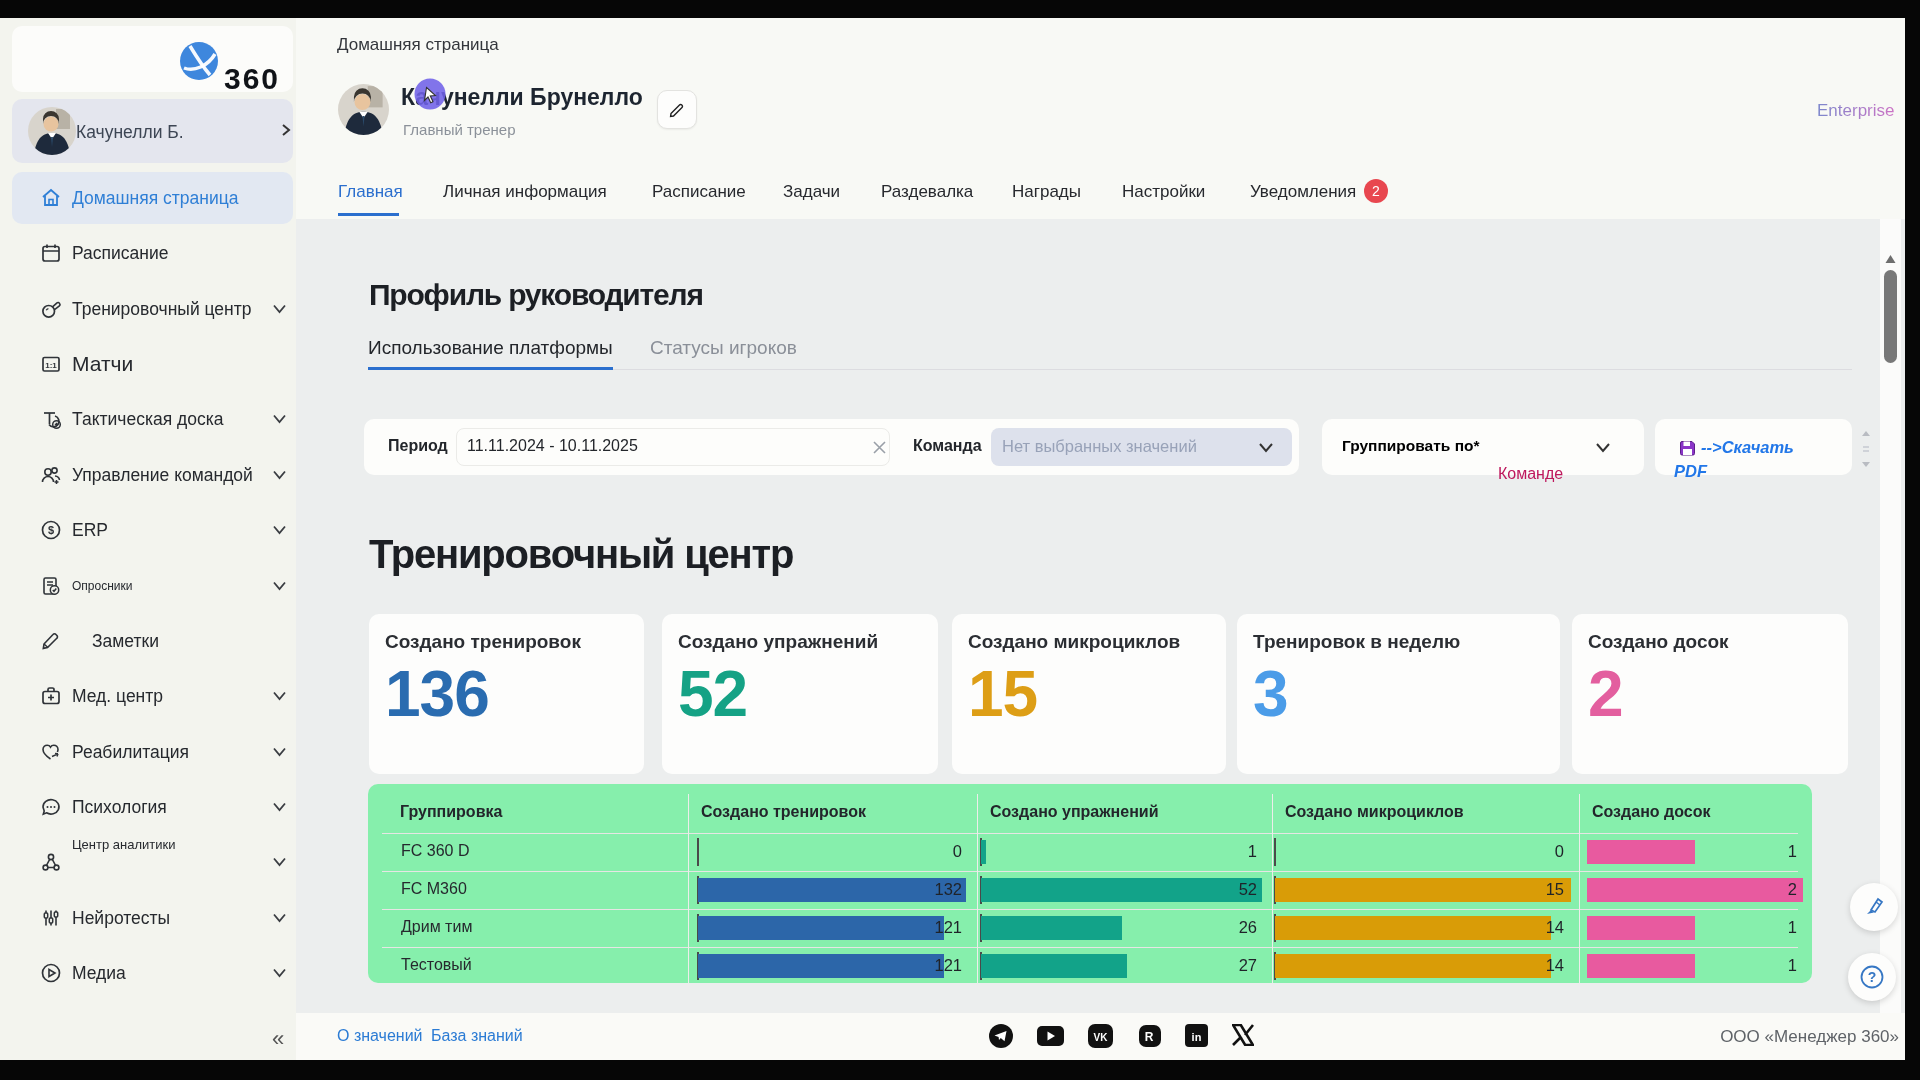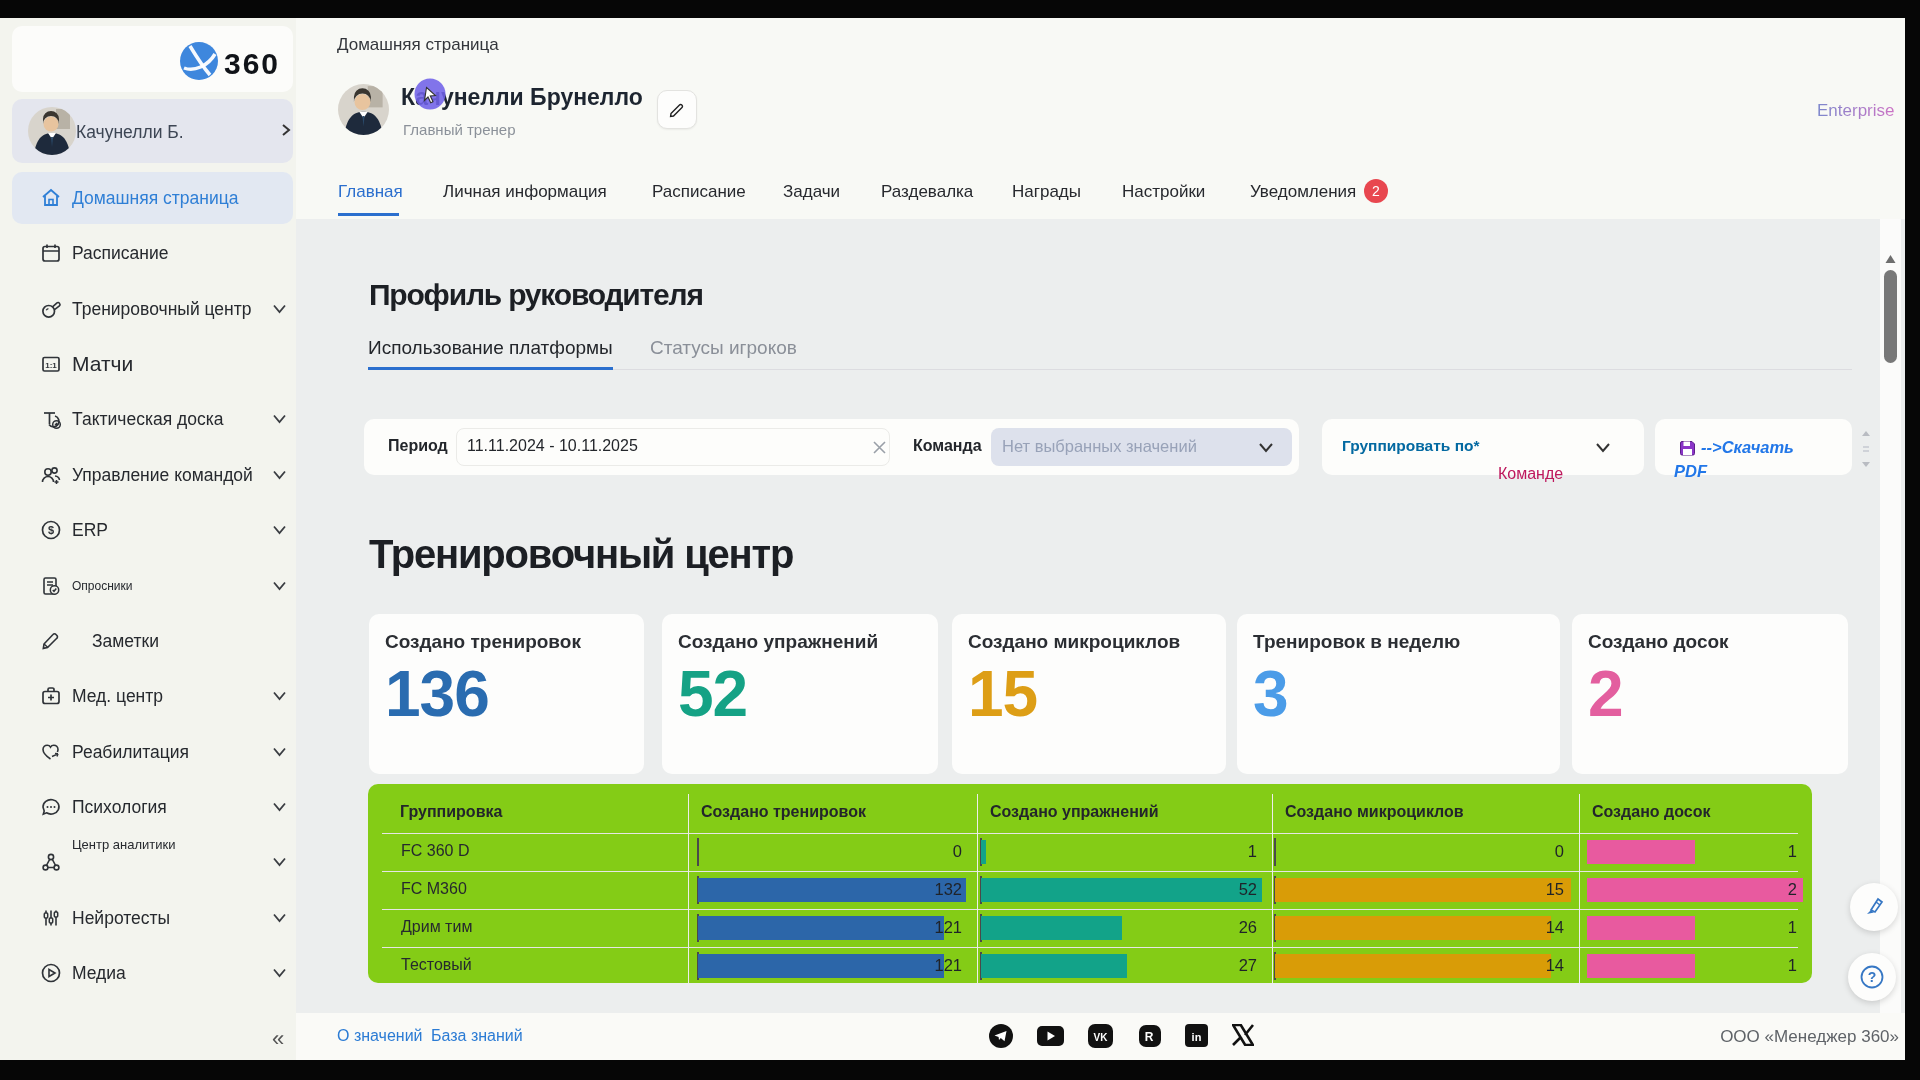--- a/index.html
+++ b/index.html
@@ -15,21 +15,21 @@
 <div class="abs" style="left:296px; top:1013px; width:1609px; height:47px; background:#fafaf7;"></div>
 
 <div class="abs" style="left:0; top:18px; width:296px; height:1042px; background:#f3f4ee;">
 
   <div class="abs" style="left:12px; top:8px; width:281px; height:66px; background:#fcfcfa; border-radius:10px;"></div>
   <svg class="abs" style="left:180px; top:24px;" width="38" height="38" viewBox="0 0 38 38">
     <circle cx="19" cy="19" r="19" fill="#3e87dd"></circle>
     <path d="M4 26 C14 30 28 24 35 12" stroke="#fff" stroke-width="3.5" fill="none" opacity="0.95"></path>
     <path d="M10 4 C16 14 24 26 30 33" stroke="#fff" stroke-width="3.5" fill="none" opacity="0.95"></path>
   </svg>
-  <div class="abs" style="left:224px; top:29px;">
+  <div class="abs" style="left:224px; top:44px;">
     <span style="font-size:30px; font-weight:700; color:#101318; letter-spacing:2px;">360</span>
   </div>
 
   <div class="abs" style="left:12px; top:81px; width:281px; height:64px; background:#e4e6ee; border-radius:10px;"></div>
   <svg class="abs" style="left:28px; top:89px;" width="48" height="48" viewBox="0 0 48 48">
     <defs>
         <clipPath id="avclip">
           <circle cx="24" cy="24" r="24"></circle>
         </clipPath>
       </defs>
@@ -245,21 +245,21 @@
 <svg class="abs" style="left:872px; top:440px;" width="15" height="15" viewBox="0 0 15 15">
     <path d="M2 2 L13 13 M13 2 L2 13" stroke="#9aa0a8" stroke-width="1.6"></path>
   </svg>
 <div class="abs" style="left:913px; top:437px; font-size:16px; font-weight:700; color:#23262b;">Команда</div>
 <div class="abs" style="left:991px; top:428px; width:301px; height:38px; background:#dde1ec; border-radius:8px;"></div>
 <div class="abs" style="left:1002px; top:437px; font-size:16.5px; color:#98a2b8;">Нет выбранных значений</div>
 <svg class="abs" style="left:1258px; top:441px;" width="16" height="13" viewBox="0 0 16 13">
     <path d="M2 3 L8 10 L14 3" stroke="#333" stroke-width="2" fill="none"></path>
   </svg>
 
-<div class="abs" style="left:1342px; top:437px; font-size:15.5px; font-weight:700; color:#0369a1;">Группировать по*</div>
+<div class="abs" style="left:1342px; top:437px; font-size:15.5px; font-weight:700; color:#000000;">Группировать по*</div>
 <div class="abs" style="left:1498px; top:437px; font-size:16px; color:#be185d;margin-top:28px;">Команде</div>
 <svg class="abs" style="left:1595px; top:441px;" width="16" height="13" viewBox="0 0 16 13">
     <path d="M2 3 L8 10 L14 3" stroke="#333" stroke-width="2" fill="none"></path>
   </svg>
 
 <svg class="abs" style="left:1679px; top:440px;" width="17" height="17" viewBox="0 0 17 17">
   <path d="M1.5 3 a1.5 1.5 0 0 1 1.5 -1.5 h10 l2.5 2.5 v9.5 a1.5 1.5 0 0 1 -1.5 1.5 h-11 a1.5 1.5 0 0 1 -1.5 -1.5 Z" fill="#8b35c8" stroke="#5c1e8a" stroke-width="1"></path>
   <rect x="4.5" y="1.5" width="6.5" height="4.5" fill="#fff"></rect>
   <rect x="4" y="9" width="9" height="6" fill="#fff"></rect>
 </svg>
@@ -285,21 +285,21 @@
     <div class="abs" style="left:968px; top:631px; font-size:19px; font-weight:700; color:#2b2e33;">Создано микроциклов</div>
     <div class="abs" style="left:968px; top:657px; font-size:64px; font-weight:700; line-height:74px; letter-spacing:-1px; color:#dd9e16;">15</div>
     <div class="abs" style="left:1237px; top:614px; width:323px; height:160px; background:#fdfdfc; border-radius:10px;"></div>
     <div class="abs" style="left:1253px; top:631px; font-size:19px; font-weight:700; color:#2b2e33;">Тренировок в неделю</div>
     <div class="abs" style="left:1253px; top:657px; font-size:64px; font-weight:700; line-height:74px; letter-spacing:-1px; color:#4b9ce8;">3</div>
     <div class="abs" style="left:1572px; top:614px; width:276px; height:160px; background:#fdfdfc; border-radius:10px;"></div>
     <div class="abs" style="left:1588px; top:631px; font-size:19px; font-weight:700; color:#2b2e33;">Создано досок</div>
     <div class="abs" style="left:1588px; top:657px; font-size:64px; font-weight:700; line-height:74px; letter-spacing:-1px; color:#e35f9f;">2</div>
   </div>
 
-<div class="abs" style="left:368px; top:784px; width:1444px; height:199px; background:#84cc16; border-radius:10px; overflow:hidden;" id="tablecard">
+<div class="abs" style="left:368px; top:784px; width:1444px; height:199px; background:#86efac; border-radius:10px; overflow:hidden;" id="tablecard">
     <div class="abs" style="left:32px; top:19px; font-size:16px; font-weight:700; color:#23262b;">Группировка</div>
     <div class="abs" style="left:333px; top:19px; font-size:16px; font-weight:700; color:#23262b;">Создано тренировок</div>
     <div class="abs" style="left:622px; top:19px; font-size:16px; font-weight:700; color:#23262b;">Создано упражнений</div>
     <div class="abs" style="left:917px; top:19px; font-size:16px; font-weight:700; color:#23262b;">Создано микроциклов</div>
     <div class="abs" style="left:1224px; top:19px; font-size:16px; font-weight:700; color:#23262b;">Создано досок</div>
     <div class="abs" style="left:14px; top:49px; width:1416px; height:1px; background:#e6e6e4;"></div>
     <div class="abs" style="left:14px; top:87px; width:1416px; height:1px; background:#e6e6e4;"></div>
     <div class="abs" style="left:14px; top:125px; width:1416px; height:1px; background:#e6e6e4;"></div>
     <div class="abs" style="left:14px; top:163px; width:1416px; height:1px; background:#e6e6e4;"></div>
     <div class="abs" style="left:320px; top:10px; width:1px; height:190px; background:#ededeb;"></div>

